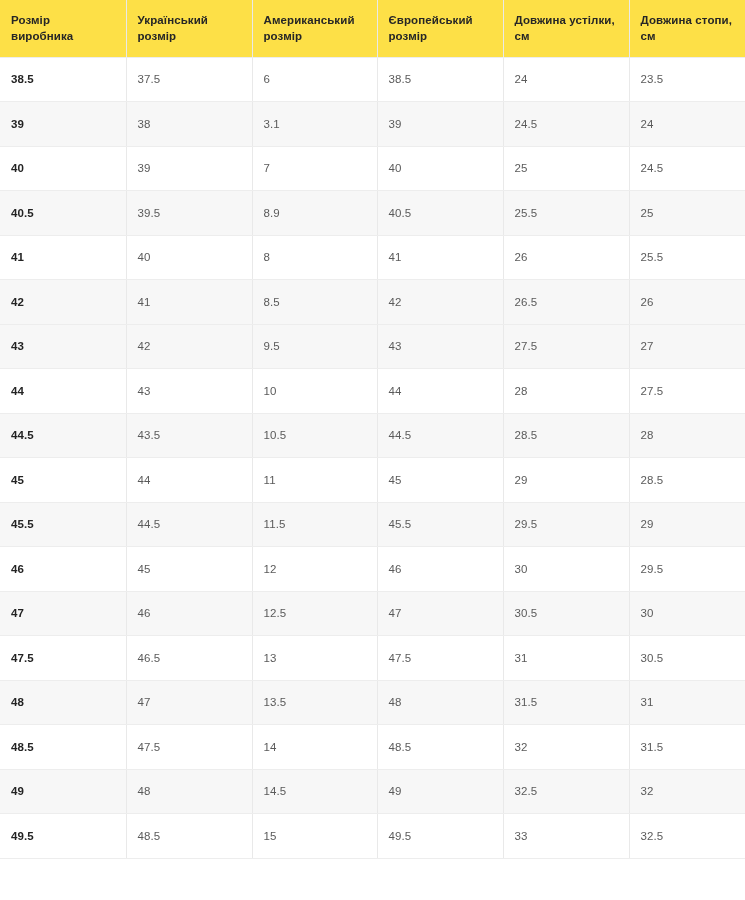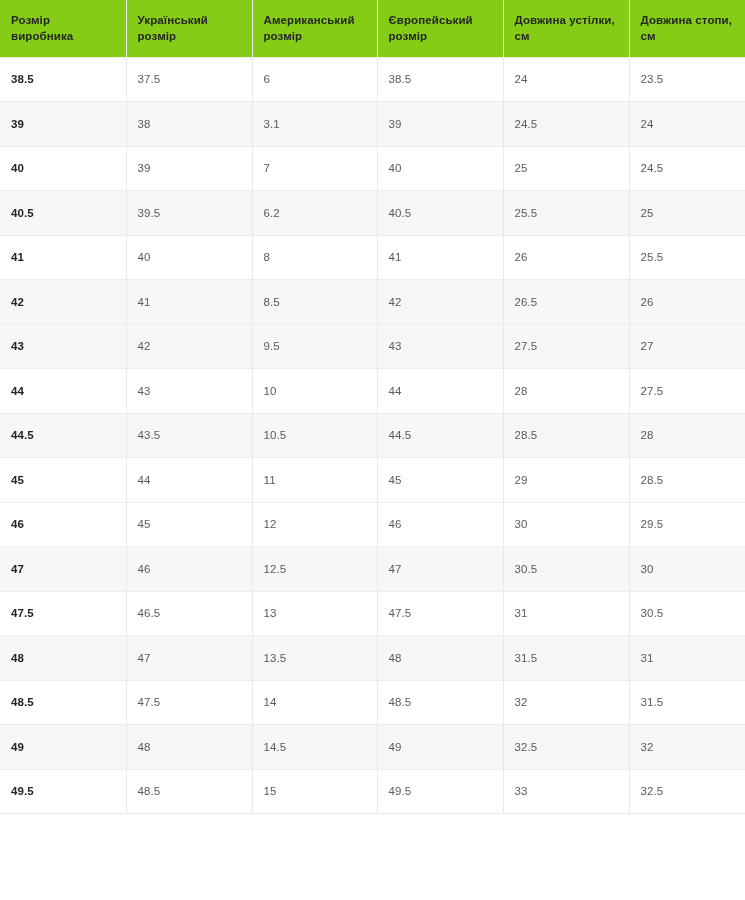--- a/index.html
+++ b/index.html
@@ -43,21 +43,21 @@
   thead th {
     height: 57px;
     padding-top: 9px;
     padding-bottom: 9px;
     vertical-align: top;
     font-size: 11.5px;
     line-height: 16px;
     font-weight: 700;
     color: #262626;
     letter-spacing: 0.1px;
-    background: #84cc16;
+    background: #fde047;
   }
   thead th .hdr-line {
     display: block;
     white-space: nowrap;
   }
 
   tbody tr {
     height: 44.5px;
     padding-left: 30px;
   }
@@ -137,21 +137,21 @@
         <td class="manufacturer">40</td>
         <td>39</td>
         <td>7</td>
         <td>40</td>
         <td>25</td>
         <td>24.5</td>
       </tr>
       <tr class="alt">
         <td class="manufacturer">40.5</td>
         <td>39.5</td>
-        <td>6.2</td>
+        <td>8.9</td>
         <td>40.5</td>
         <td>25.5</td>
         <td>25</td>
       </tr>
       <tr>
         <td class="manufacturer">41</td>
         <td>40</td>
         <td>8</td>
         <td>41</td>
         <td>26</td>
@@ -190,20 +190,28 @@
         <td>28</td>
       </tr>
       <tr>
         <td class="manufacturer">45</td>
         <td>44</td>
         <td>11</td>
         <td>45</td>
         <td>29</td>
         <td>28.5</td>
       </tr>
+      <tr class="alt">
+        <td class="manufacturer">45.5</td>
+        <td>44.5</td>
+        <td>11.5</td>
+        <td>45.5</td>
+        <td>29.5</td>
+        <td>29</td>
+      </tr>
       <tr>
         <td class="manufacturer">46</td>
         <td>45</td>
         <td>12</td>
         <td>46</td>
         <td>30</td>
         <td>29.5</td>
       </tr>
       <tr class="alt">
         <td class="manufacturer">47</td>

